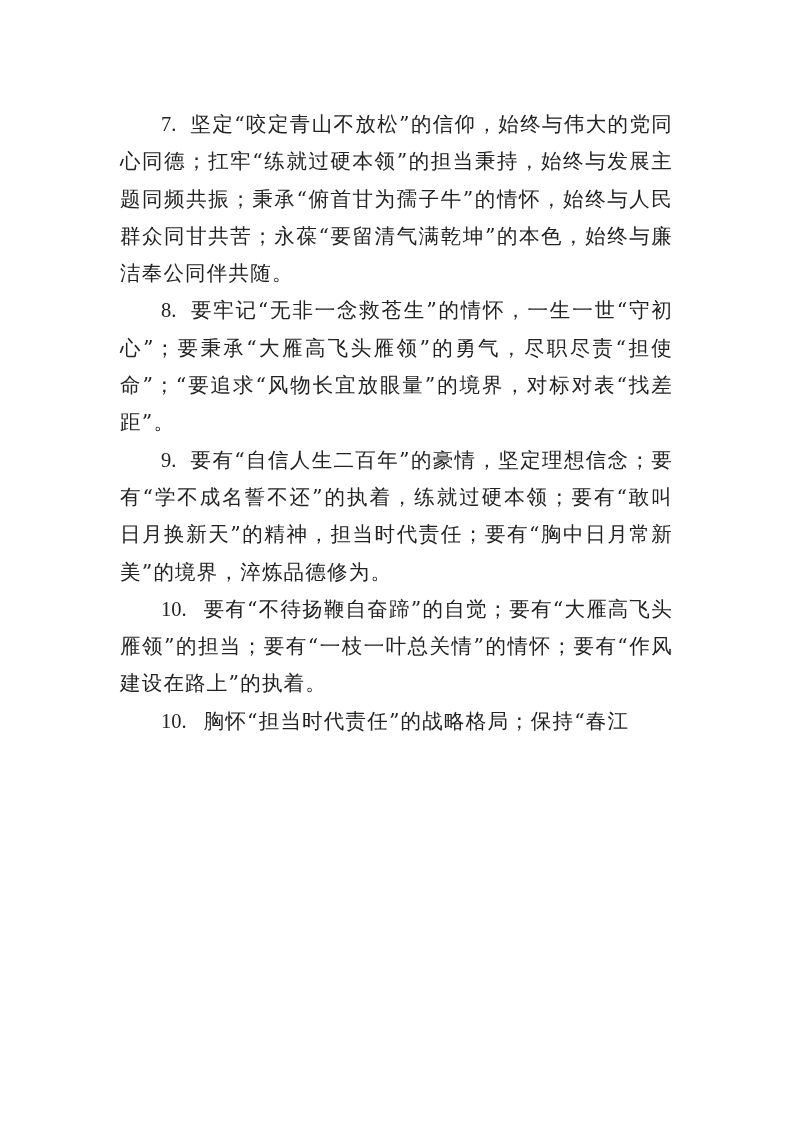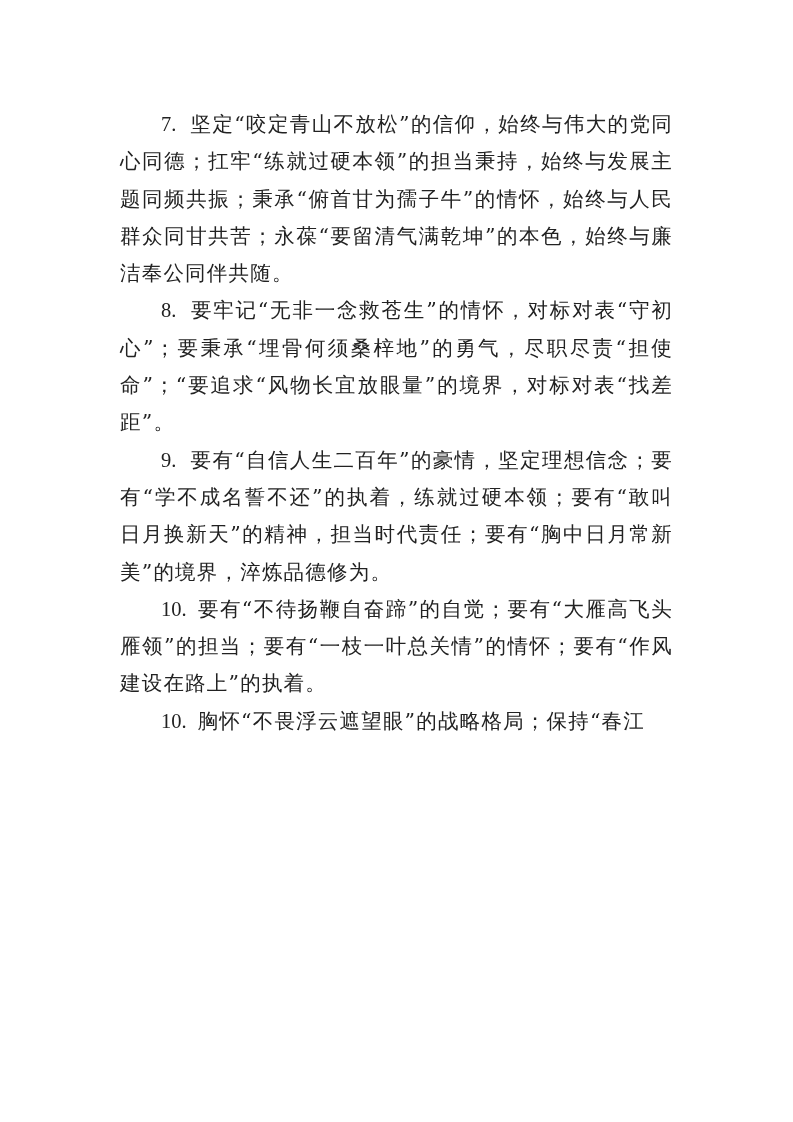--- a/index.html
+++ b/index.html
@@ -29,25 +29,25 @@
       text-indent: 41px;
       text-align: justify;
       text-justify: inter-character;
     }
     .num {
       font-family: "Liberation Serif", "DejaVu Serif", serif;
       letter-spacing: 0;
       margin-right: 14px;
     }
     .num.wide {
-      margin-right: 11px;
+      margin-right: 17px;
     }
   </style>
 </head>
 <body>
 
 <div class="page">
   <p class="para"><span class="num">7.</span><span>坚定“咬定青山不放松”的信仰，始终与伟大的党同心同德；扛牢“练就过硬本领”的担当秉持，始终与发展主题同频共振；秉承“俯首甘为孺子牛”的情怀，始终与人民群众同甘共苦；永葆“要留清气满乾坤”的本色，始终与廉洁奉公同伴共随。</span></p>
-  <p class="para"><span class="num">8.</span><span>要牢记“无非一念救苍生”的情怀，对标对表“守初心”；要秉承“埋骨何须桑梓地”的勇气，尽职尽责“担使命”；“要追求“风物长宜放眼量”的境界，对标对表“找差距”。</span></p>
+  <p class="para"><span class="num">8.</span><span>要牢记“无非一念救苍生”的情怀，一生一世“守初心”；要秉承“大雁高飞头雁领”的勇气，尽职尽责“担使命”；“要追求“风物长宜放眼量”的境界，对标对表“找差距”。</span></p>
   <p class="para"><span class="num">9.</span><span>要有“自信人生二百年”的豪情，坚定理想信念；要有“学不成名誓不还”的执着，练就过硬本领；要有“敢叫日月换新天”的精神，担当时代责任；要有“胸中日月常新美”的境界，淬炼品德修为。</span></p>
   <p class="para"><span class="num wide">10.</span><span>要有“不待扬鞭自奋蹄”的自觉；要有“大雁高飞头雁领”的担当；要有“一枝一叶总关情”的情怀；要有“作风建设在路上”的执着。</span></p>
-  <p class="para"><span class="num wide">10.</span><span>胸怀“不畏浮云遮望眼”的战略格局；保持“春江</span></p>
+  <p class="para"><span class="num wide">10.</span><span>胸怀“担当时代责任”的战略格局；保持“春江</span></p>
 </div>
 
 </body></html>

